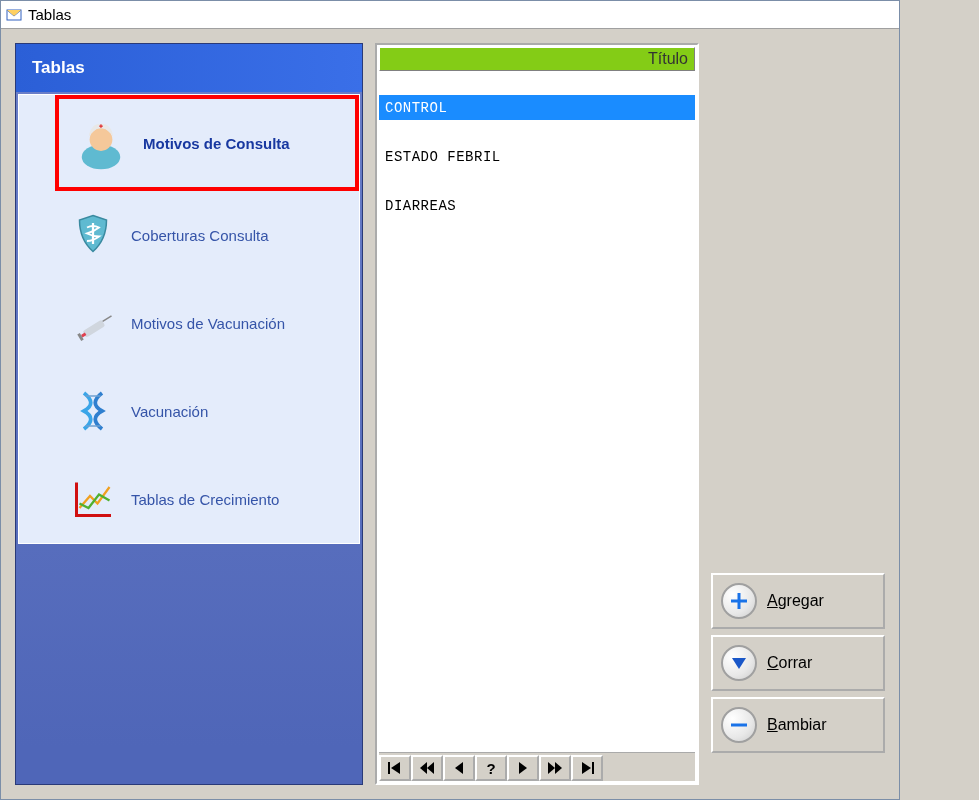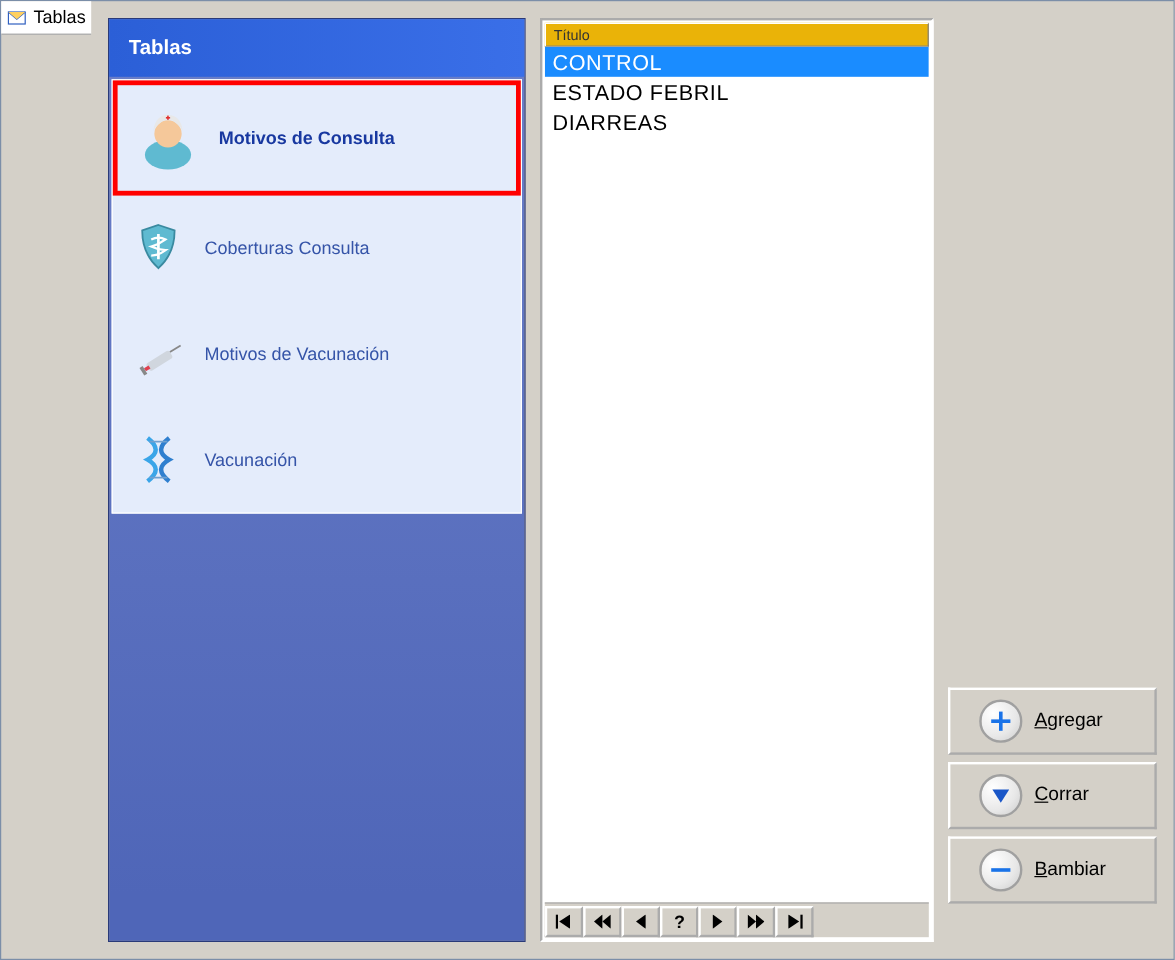--- a/index.html
+++ b/index.html
@@ -5,25 +5,26 @@
   * { box-sizing: border-box; margin: 0; padding: 0; }
   body {
     font-family: Tahoma, Arial, sans-serif;
     font-size: 13px;
     background: #d4d0c8;
     width: 979px;
     height: 800px;
     overflow: hidden;
   }
   .window {
-    width: 979px;
+    width: 900px;
     height: 800px;
     border: 1px solid #7b8ea8;
     background: #d4d0c8;
     display: flex;
+    flex-direction: column;
   }
   .titlebar {
     height: 28px;
     background: #fff;
     display: flex;
     align-items: center;
     padding: 0 5px;
     border-bottom: 1px solid #a0a0a0;
     font-size: 15px;
     gap: 6px;
@@ -63,20 +64,21 @@
     flex: 0 0 auto;
   }
   .sidebar-item {
     display: flex;
     align-items: center;
     padding: 16px 10px;
     gap: 10px;
     cursor: pointer;
     color: #3554a8;
     font-size: 15px;
+    margin-left: 36px;
   }
   .sidebar-item.selected {
     border: 4px solid #f00;
     color: #1838a0;
     font-weight: bold;
   }
   .sidebar-item .icon {
     width: 56px; height: 56px;
     display: flex; align-items: center; justify-content: center;
     flex-shrink: 0;
@@ -90,41 +92,43 @@
   }
   .list-container {
     flex: 1;
     display: flex;
     flex-direction: column;
     border: 2px inset #fff;
     background: #fff;
     padding: 2px;
   }
   .list-header {
-    background: #eab308;
+    background: #84cc16;
     border: 1px solid #fff;
     border-bottom: 1px solid #808080;
     border-right: 1px solid #808080;
     padding: 2px 6px;
-    font-size: 12px;
+    font-size: 16px;
     color: #333;
+    text-align: right;
   }
   .list-box {
     flex: 1;
     background: #fff;
     overflow: auto;
   }
   .list-row {
-    font-family: Liberation Sans, sans-serif;
-    font-size: 18px;
+    font-family: Liberation Mono, monospace;
+    font-size: 14px;
     letter-spacing: 0.5px;
     color: #000;
     padding: 1px 6px 0 6px;
     line-height: 24px;
     cursor: pointer;
+    margin-top: 24px;
   }
   .list-row.selected {
     background: #1a8cff;
     color: #fff;
   }
   .nav-bar {
     display: flex;
     gap: 0;
     background: #d4d0c8;
     padding: 2px 0 0 0;
@@ -151,21 +155,21 @@
     gap: 6px;
     padding-bottom: 32px;
   }
   .action-btn {
     height: 56px;
     background: #d4d0c8;
     border: 2px outset #fff;
     display: flex;
     align-items: center;
     gap: 10px;
-    padding: 0 24px;
+    padding: 0 8px;
     cursor: pointer;
     font-size: 16px;
     color: #000;
   }
   .circle-icon {
     width: 36px; height: 36px;
     border-radius: 50%;
     border: 2px solid #a0a0a0;
     background: radial-gradient(circle at 30% 30%, #fff 0%, #e8e8e8 60%, #ccc 100%);
     display: flex; align-items: center; justify-content: center;
@@ -236,20 +240,30 @@
             <svg viewBox="0 0 64 64" width="48" height="48">
               <path d="M20 8 Q38 22 20 32 Q38 42 20 56" fill="none" stroke="#3aa5e8" stroke-width="5"></path>
               <path d="M44 8 Q26 22 44 32 Q26 42 44 56" fill="none" stroke="#2f7fcf" stroke-width="5"></path>
               <line x1="22" y1="12" x2="42" y2="12" stroke="#6fa0d0" stroke-width="2"></line>
               <line x1="22" y1="52" x2="42" y2="52" stroke="#6fa0d0" stroke-width="2"></line>
             </svg>
           </span>
           <span>Vacunación</span>
         </div>
 
+        <div class="sidebar-item">
+          <span class="icon">
+            <svg viewBox="0 0 64 64" width="48" height="48">
+              <path d="M10 10 L10 54 L56 54" fill="none" stroke="#d01010" stroke-width="4"></path>
+              <path d="M14 44 L28 28 L38 38 L54 16" fill="none" stroke="#f0a020" stroke-width="3"></path>
+              <path d="M14 38 L26 44 L40 26 L54 34" fill="none" stroke="#50b030" stroke-width="3"></path>
+            </svg>
+          </span>
+          <span>Tablas de Crecimiento</span>
+        </div>
 
       </div>
     </div>
 
     <div class="main-area">
 
       <div class="list-container">
         <div class="list-header">Título</div>
         <div class="list-box">
           <div class="list-row selected">CONTROL</div>

